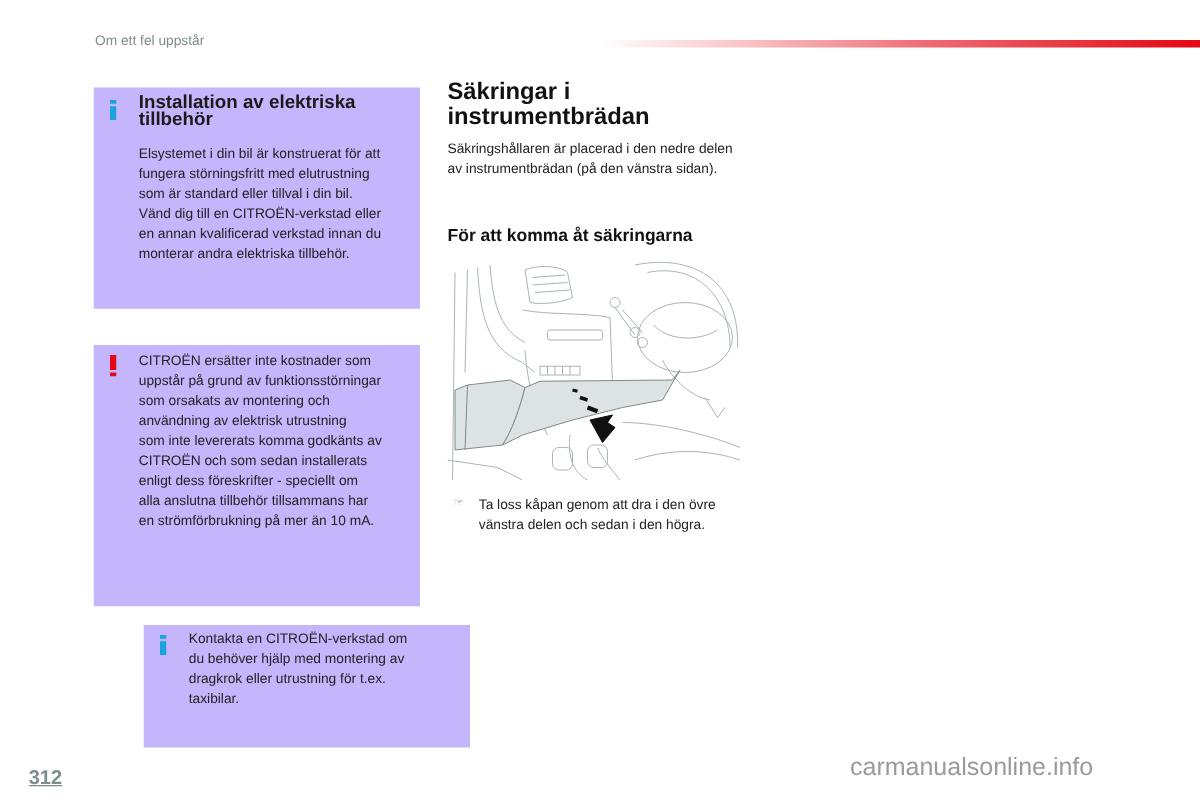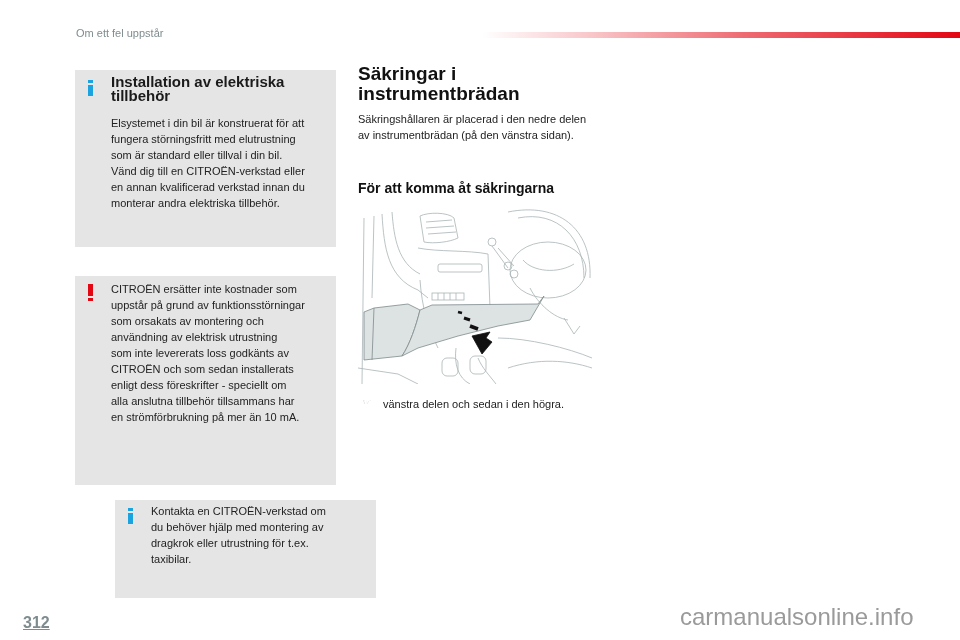--- a/index.html
+++ b/index.html
@@ -12,21 +12,21 @@
   .header-title {
     position: absolute; left: 76px; top: 27px;
     font-size: 11px; color: #7f8c8f;
   }
   .header-rule {
     position: absolute; left: 482px; top: 32px; width: 478px; height: 6px;
     background: linear-gradient(to right, rgba(227,6,19,0) 0%, rgba(227,6,19,0.25) 25%, rgba(227,6,19,0.6) 55%, #e30613 100%);
   }
   .panel {
     position: absolute; left: 75px; width: 261px;
-    background: #e5e5e5;
+    background: #c4b5fd;
   }
   .panel .icon {
     position: absolute; left: 13px;
   }
   .icon-info {
     width: 5px;
   }
   .icon-info .dot { position: absolute; left: 0; top: 0; width: 5px; height: 3px; background: #1aa3de; }
   .icon-info .bar { position: absolute; left: 0; top: 5px; width: 5px; height: 11px; background: #1aa3de; }
   .icon-warn .bar { position: absolute; left: 0; top: 0; width: 5px; height: 12px; background: #e30613; }
@@ -63,21 +63,21 @@
   .step-text {
     position: absolute; left: 383px; top: 396px;
     font-size: 11px; line-height: 16px; color: #222;
   }
   .page-number {
     position: absolute; left: 23px; top: 614px;
     font-size: 16px; font-weight: bold; color: #7f8c8f; text-decoration: underline;
   }
   .watermark {
     position: absolute; left: 680px; top: 603px;
-    font-size: 24px; color: #9a9a9a;
+    font-size: 20px; color: #9a9a9a;
   }
 </style>
 </head>
 <body>
 
 <div class="header-title">Om ett fel uppstår</div>
 <div class="header-rule"></div>
 
 <div class="panel" style="top:70px;height:177px;">
   <span class="icon icon-info" style="top:10px;height:16px;">
@@ -101,21 +101,21 @@
 <div class="panel" style="top:276px;height:209px;">
   <span class="icon icon-warn" style="top:8px;height:17px;width:5px;">
       <span class="bar"></span>
       <span class="dot"></span>
     </span>
   <div class="panel-text" style="top:5px;">
     <span class="line">CITROËN ersätter inte kostnader som</span>
     <span class="line">uppstår på grund av funktionsstörningar</span>
     <span class="line">som orsakats av montering och</span>
     <span class="line">användning av elektrisk utrustning</span>
-    <span class="line">som inte levererats loss godkänts av</span>
+    <span class="line">som inte levererats komma godkänts av</span>
     <span class="line">CITROËN och som sedan installerats</span>
     <span class="line">enligt dess föreskrifter - speciellt om</span>
     <span class="line">alla anslutna tillbehör tillsammans har</span>
     <span class="line">en strömförbrukning på mer än 10 mA.</span>
   </div>
 </div>
 
 <div class="panel" style="top:500px;height:98px;margin-left:40px;">
   <span class="icon icon-info" style="top:8px;height:16px;">
       <span class="dot"></span>
@@ -183,17 +183,18 @@
 
     <path d="M100 104 L104 105" stroke="#111" stroke-width="2.5"></path>
     <path d="M106 110 L112 112" stroke="#111" stroke-width="3"></path>
     <path d="M112 118 L120 121" stroke="#111" stroke-width="3.5"></path>
     <path d="M114 128 L132 124 L128 130 L134 134 L124 146 Z" fill="#111" stroke="#111"></path>
   </svg>
 </div>
 
 <span class="step-bullet">☞</span>
 <div class="step-text">
+  <span class="line">Ta loss kåpan genom att dra i den övre</span>
   <span class="line">vänstra delen och sedan i den högra.</span>
 </div>
 
 <div class="page-number">312</div>
 <div class="watermark">carmanualsonline.info</div>
 
 </body></html>

